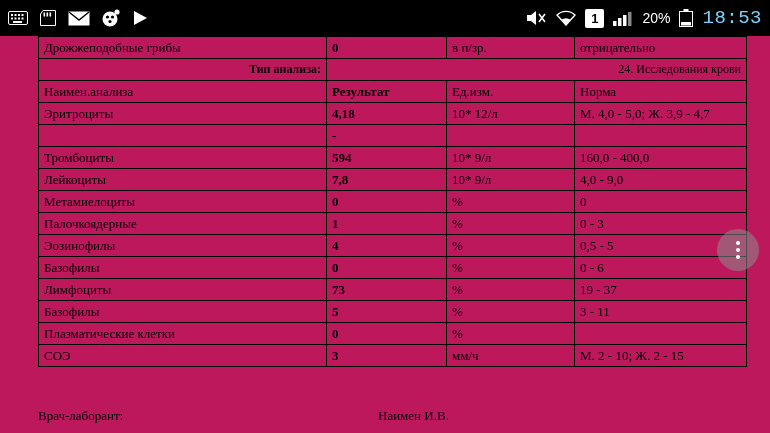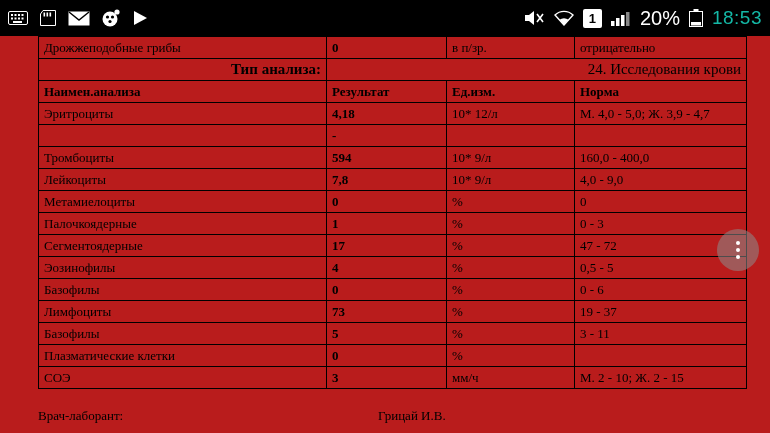--- a/index.html
+++ b/index.html
@@ -22,45 +22,45 @@
     width: 770px; height: 36px;
     background: #000000;
     display: flex; align-items: center;
     padding: 0 8px;
     color: #ffffff;
   }
   .sb-left { display: flex; align-items: center; gap: 11px; }
   .sb-right { display: flex; align-items: center; gap: 9px; margin-left: auto; }
   .sb-icon { display: inline-flex; align-items: center; justify-content: center; }
   .sb-clock {
-    font-family: Liberation Sans, sans-serif;
+    font-family: Liberation Mono, monospace;
     font-size: 19px;
     letter-spacing: 0.5px;
-    color: #14b8a6;
+    color: #7dd3fc;
   }
   .sb-batt {
     font-family: "Liberation Sans", sans-serif;
-    font-size: 20px;
+    font-size: 14px;
     color: #ffffff;
   }
   .simbox {
     width: 19px; height: 19px;
     background: #ffffff; color: #000000;
     font-family: "Liberation Sans", sans-serif;
     font-size: 13px; font-weight: bold;
     display: flex; align-items: center; justify-content: center;
     border-radius: 2px;
   }
 
   
   .doc {
     position: absolute;
     top: 36px; left: 0;
     width: 770px; height: 397px;
-    background: #b91c1c;
+    background: #be185d;
   }
 
   table.report {
     border-collapse: collapse;
     table-layout: fixed;
     width: 708px;
     margin-left: 38px;
     margin-top: 0px;
     font-size: 13px;
     color: #000000;
@@ -76,26 +76,26 @@
   }
   .c0 { width: 288px; }
   .c1 { width: 120px; font-weight: bold; }
   .c2 { width: 128px; }
   .c3 { width: 172px; }
 
   
   tr.toprow td { border-top: 1px solid #000000; }
 
   
-  .tiporow td { font-size: 15px; }
+  .tiporow td { font-size: 12px; }
   .tipo-label { text-align: right; font-weight: bold; padding-right: 14px; font-size: 12px; }
   .tipo-value { font-size: 12px; border-left: 1px solid #000000 !important; text-align: right; }
 
   
-  .hdr td { font-weight: bold; }
+  .hdr td { font-weight: normal; }
 
   .thin td { height: 15px; }
 
   .footer {
     position: absolute;
     left: 38px;
     top: 372px;
     width: 708px;
     font-size: 13px;
     color: #000000;
@@ -259,26 +259,20 @@
             <td class="c2">%</td>
             <td class="c3">0</td>
           </tr>
           <tr>
             <td class="c0">Палочкоядерные</td>
             <td class="c1">1</td>
             <td class="c2">%</td>
             <td class="c3">0 - 3</td>
           </tr>
           <tr>
-            <td class="c0">Сегментоядерные</td>
-            <td class="c1">17</td>
-            <td class="c2">%</td>
-            <td class="c3">47 - 72</td>
-          </tr>
-          <tr>
             <td class="c0">Эозинофилы</td>
             <td class="c1">4</td>
             <td class="c2">%</td>
             <td class="c3">0,5 - 5</td>
           </tr>
           <tr>
             <td class="c0">Базофилы</td>
             <td class="c1">0</td>
             <td class="c2">%</td>
             <td class="c3">0 - 6</td>
@@ -305,21 +299,21 @@
             <td class="c0">СОЭ</td>
             <td class="c1">3</td>
             <td class="c2">мм/ч</td>
             <td class="c3">М. 2 - 10; Ж. 2 - 15</td>
           </tr>
         </tbody>
     </table>
 
     <div class="footer">
       <span class="doctor-label">Врач-лаборант:</span>
-      <span class="doctor-name">Грицай И.В.</span>
+      <span class="doctor-name">Наимен И.В.</span>
     </div>
 
     <div class="fab">
       <span></span>
       <span></span>
       <span></span>
     </div>
 
   </div>
 </div>

